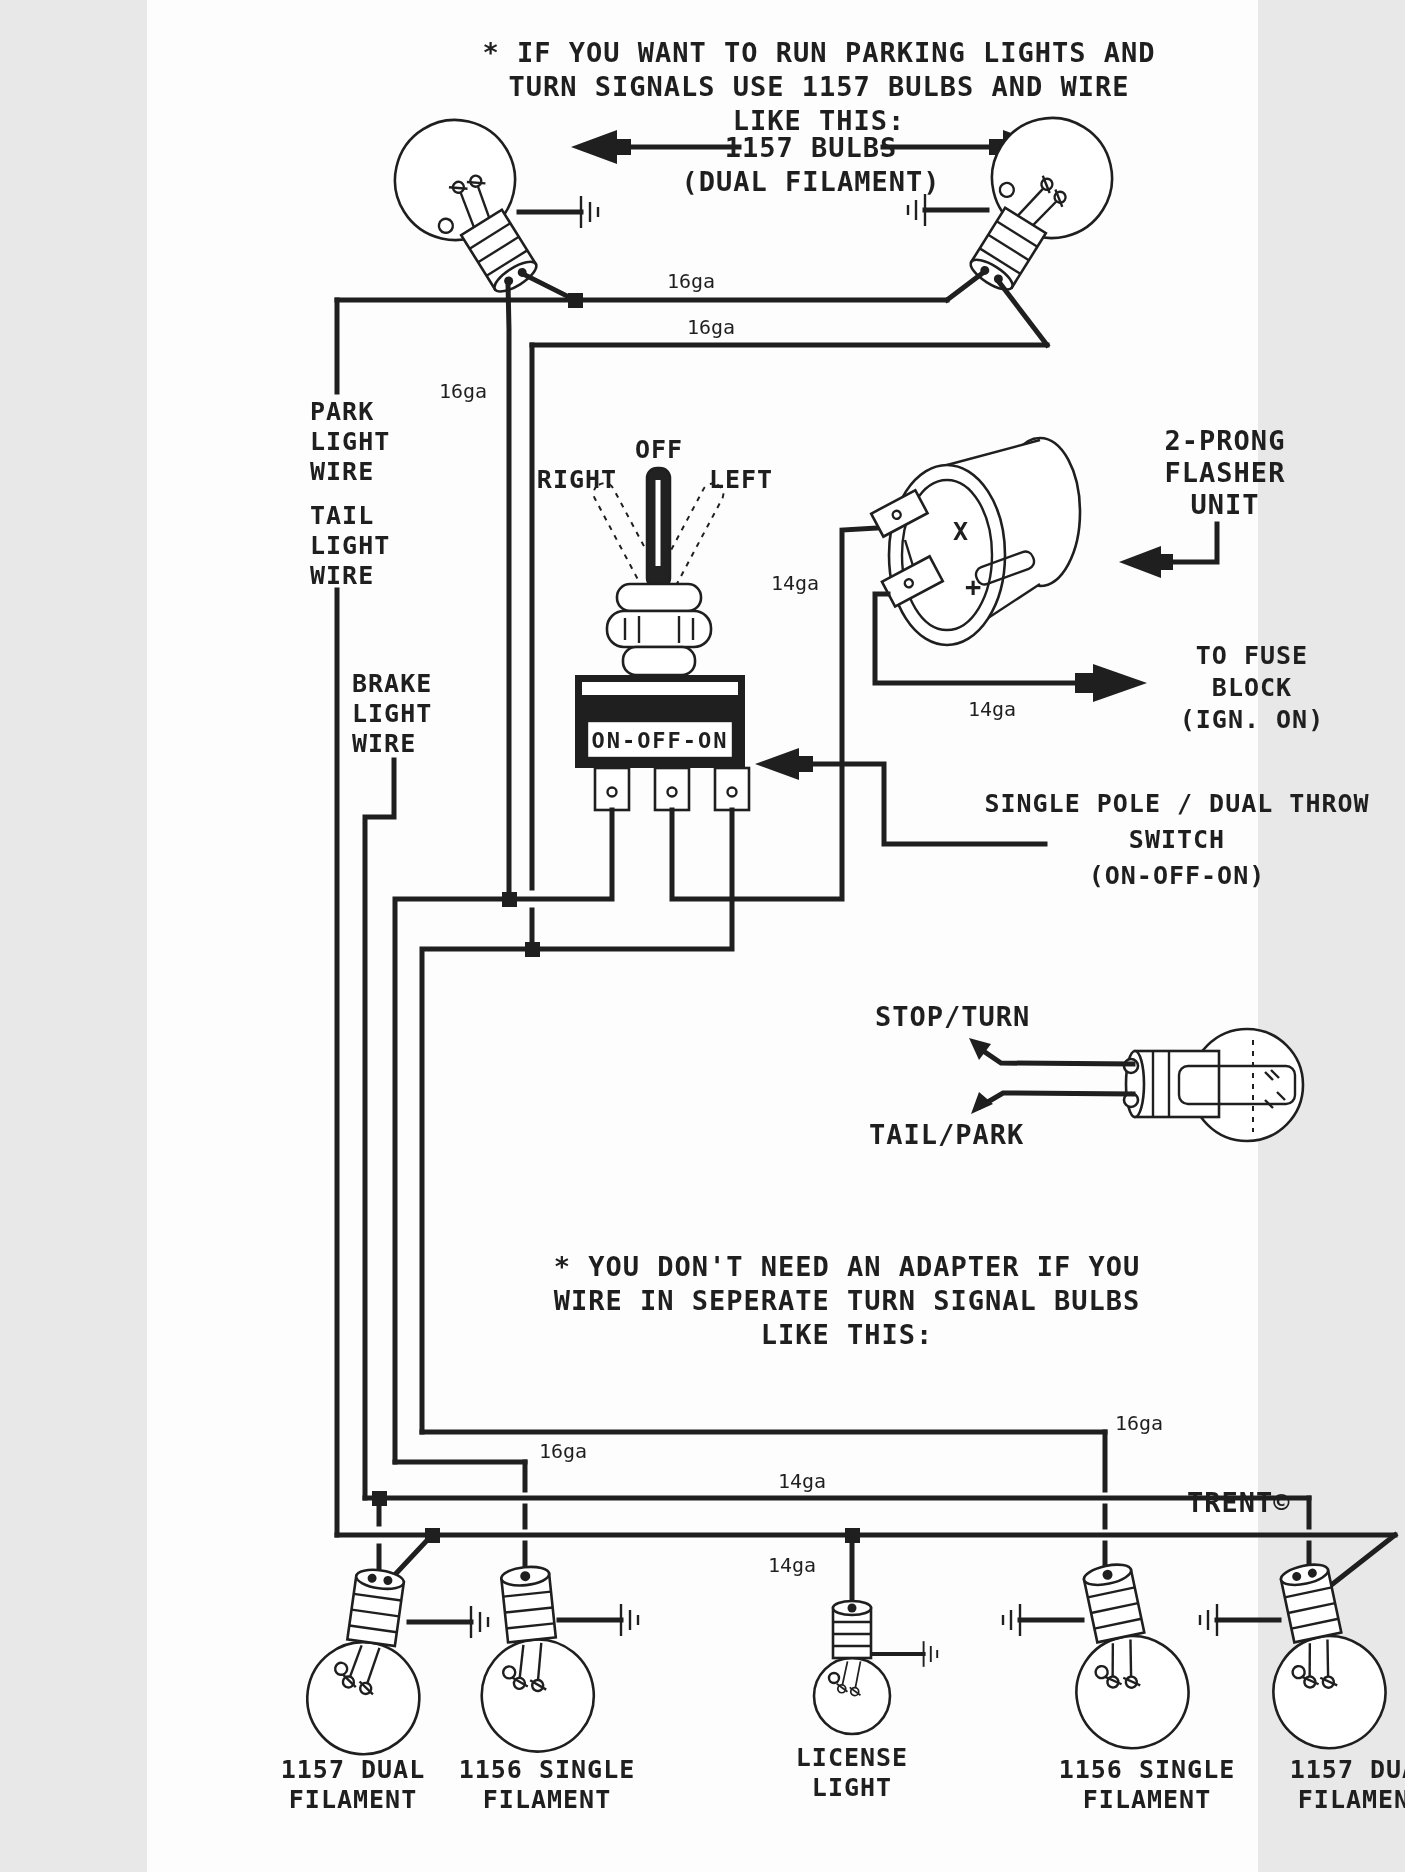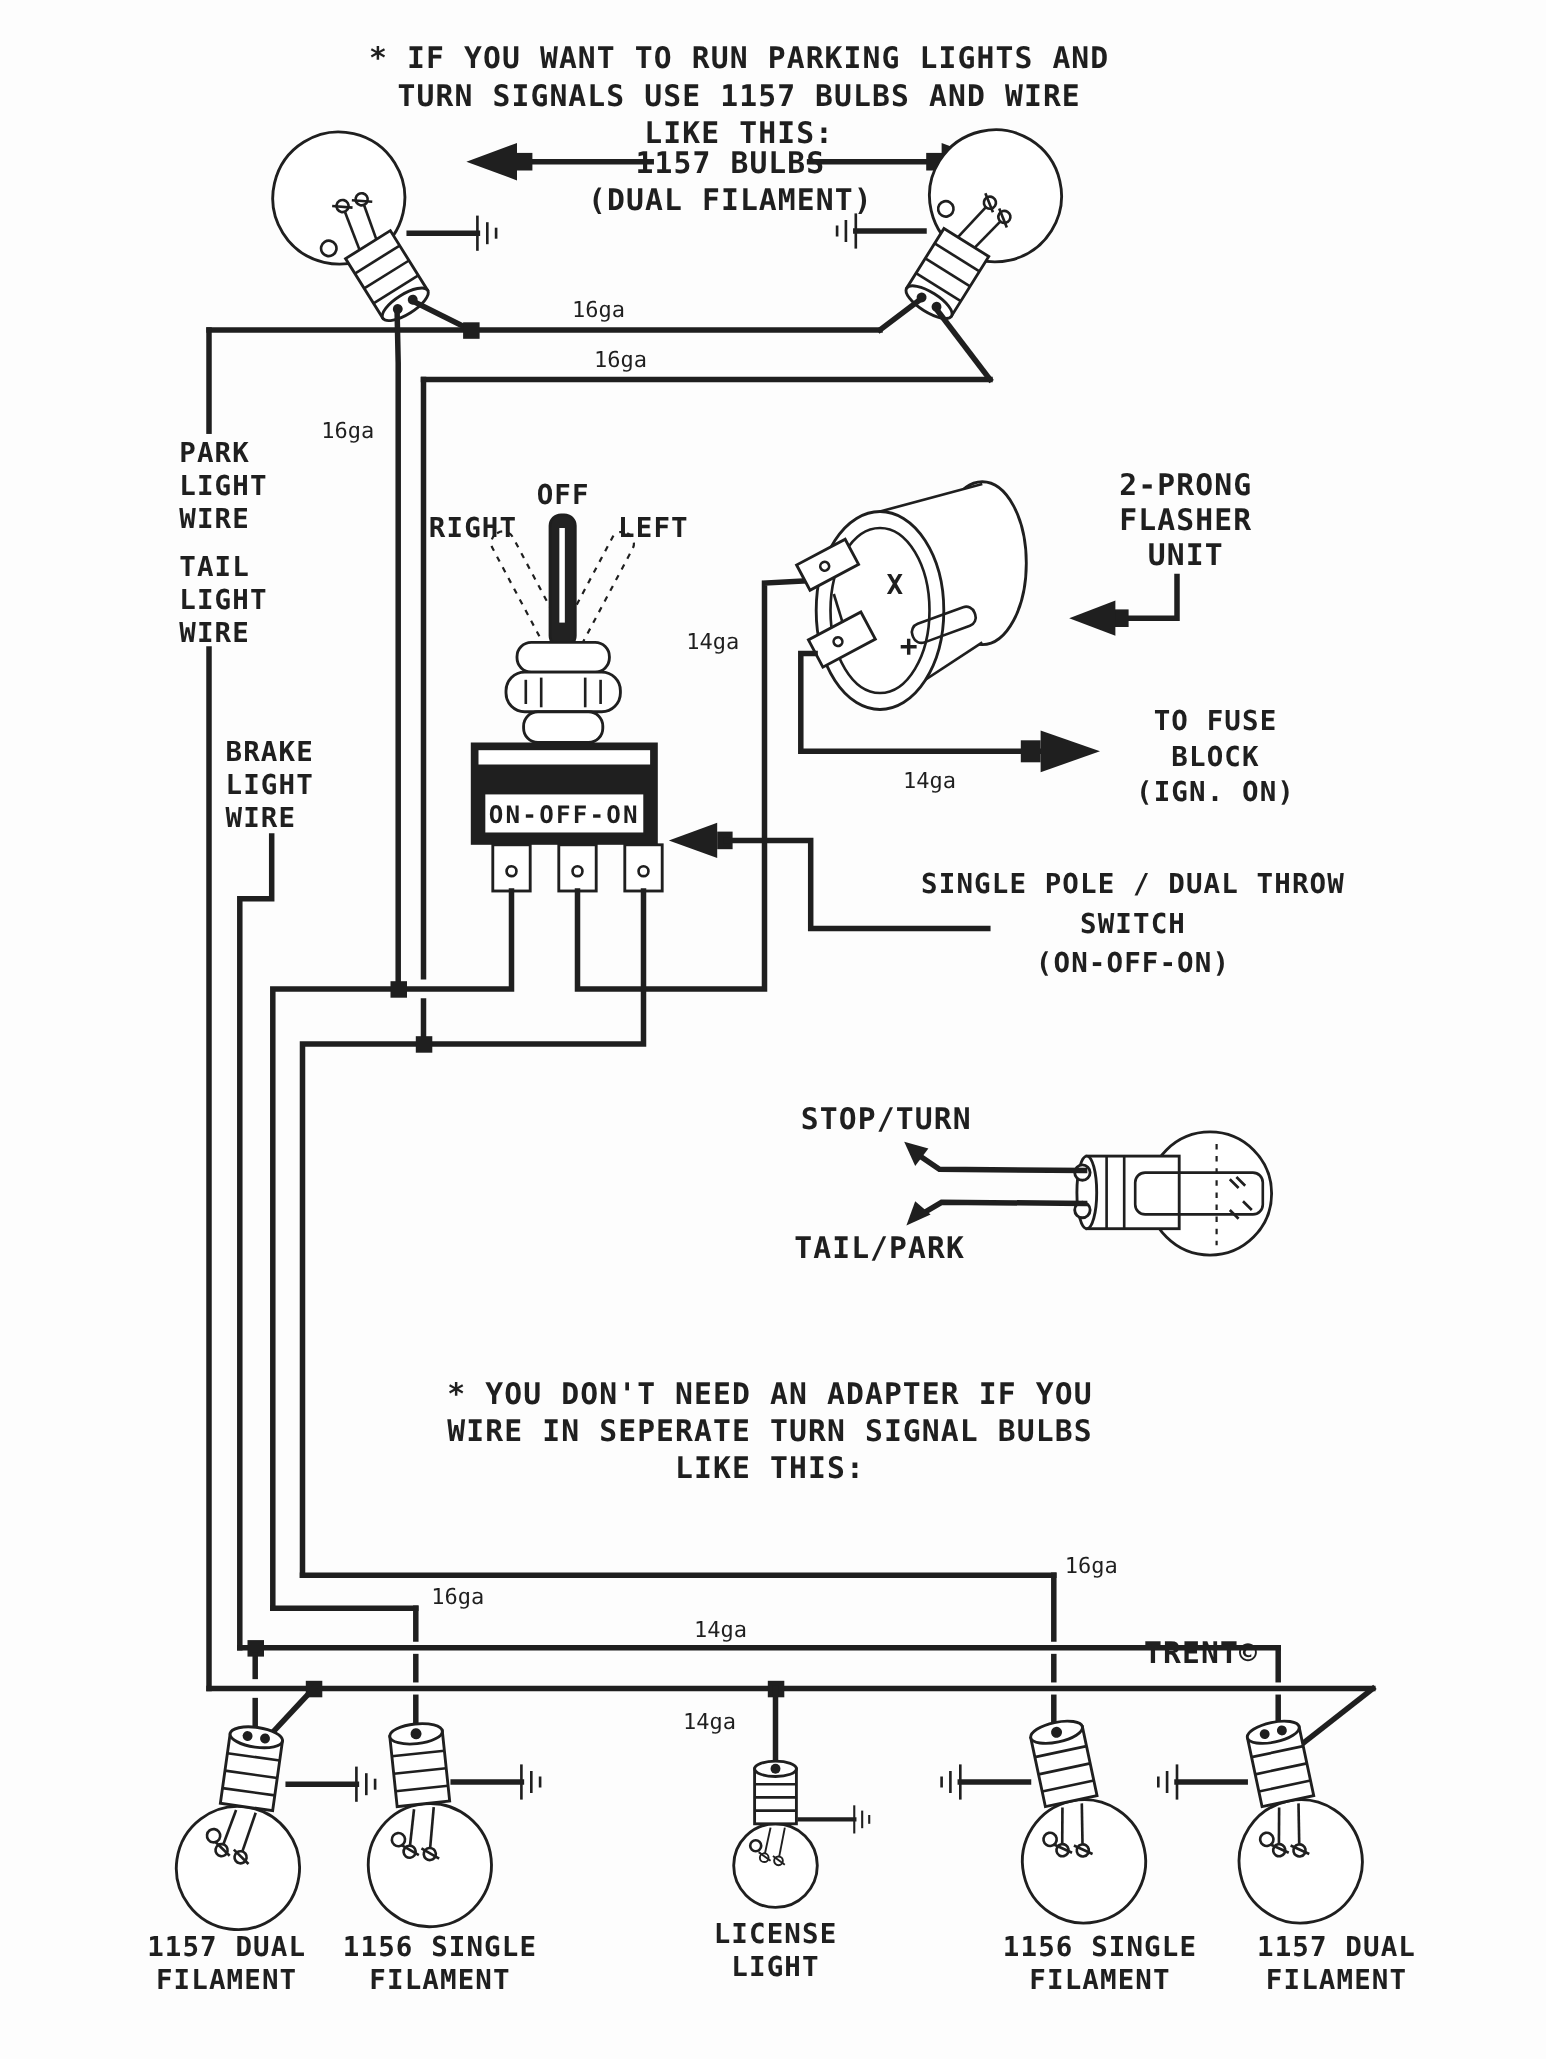--- a/index.html
+++ b/index.html
@@ -1,16 +1,16 @@
 <!DOCTYPE html>
 <html><head>
 <meta charset="utf-8">
 <style>
   html,body{margin:0;padding:0;background:#e8e8e8;}
-  #page{width:1405px;height:1872px;background:#fdfdfd;margin:0 auto;position:relative;
+  #page{width:1111px;height:1872px;background:#fdfdfd;margin:0 auto;position:relative;
         font-family:"DejaVu Sans Mono", monospace;}
   svg{display:block;}
   .w{stroke:#1f1f1f;stroke-width:5;fill:none;stroke-linecap:square;}
   .thin{stroke:#1f1f1f;stroke-width:2.4;fill:none;}
   .comp{fill:#ffffff;stroke:#1f1f1f;stroke-width:2.6;}
   .ink{fill:#1f1f1f;stroke:none;}
   .t{font-family:"DejaVu Sans Mono", monospace;fill:#1f1f1f;letter-spacing:1px;}
   .t27{font-size:27px;font-weight:700;}
   .t26{font-size:25px;font-weight:700;}
   .t23{font-size:22px;font-weight:700;letter-spacing:2px;}

